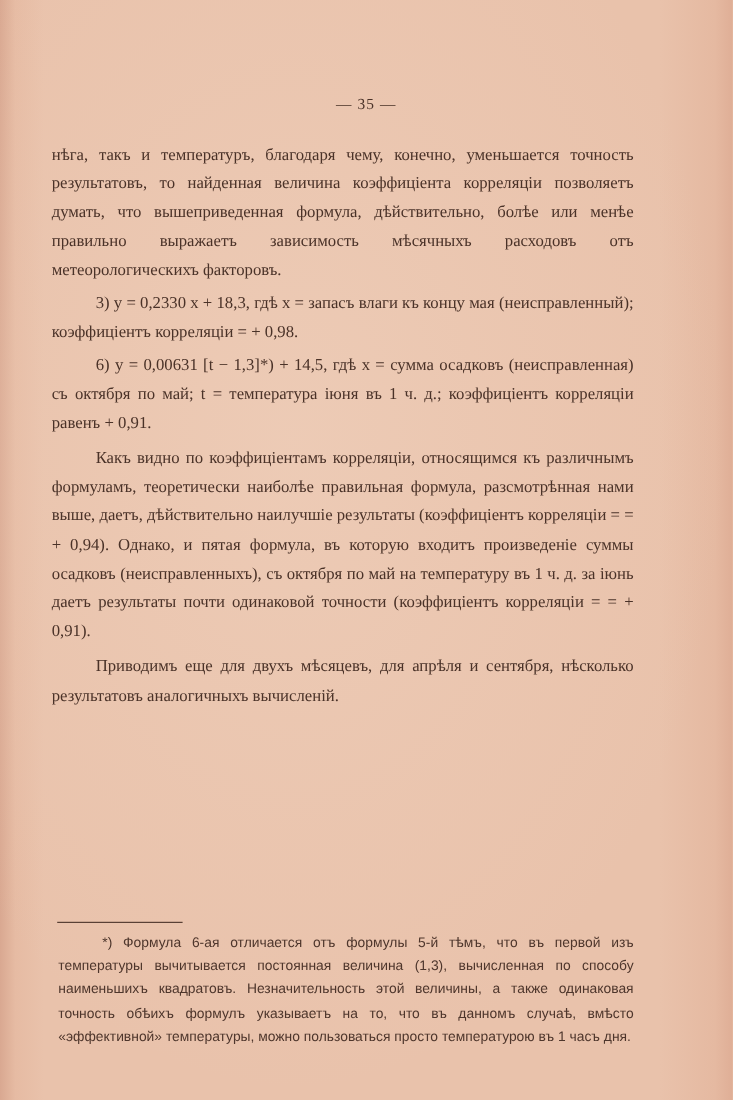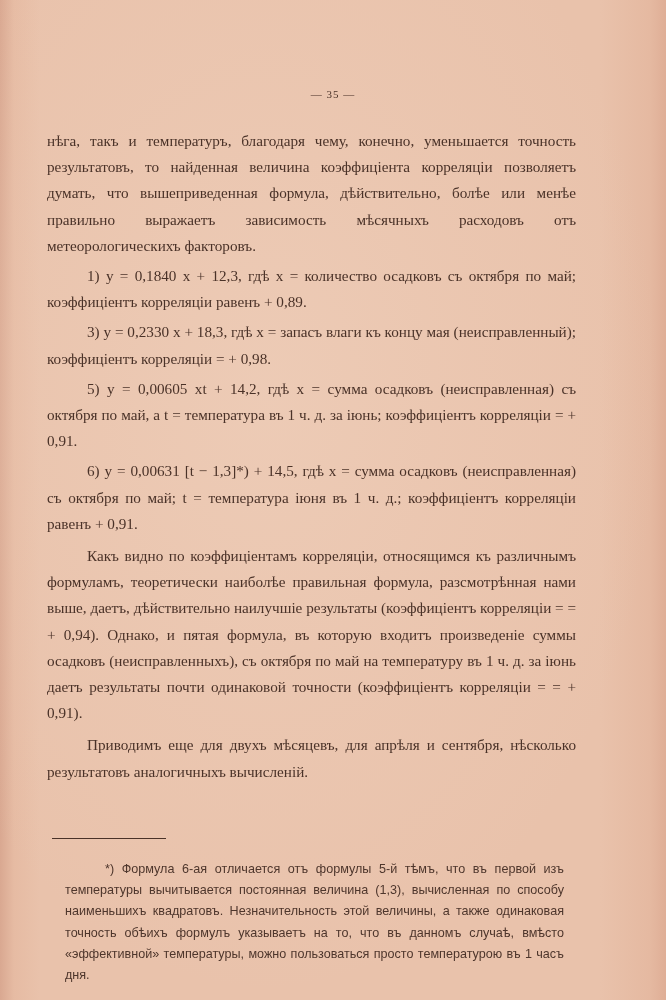--- a/index.html
+++ b/index.html
@@ -11,56 +11,54 @@
     color: #4a3228;
   }
   .page {
     position: absolute; left: 0; top: 0; width: 666px; height: 1000px;
     background:
       radial-gradient(ellipse at 40% 40%, rgba(240,210,190,0.55), rgba(232,190,165,0) 70%),
       linear-gradient(90deg, #d9a891 0px, #e6bba3 14px, #e9c2ab 40px, #e9c2ab 600px, #e5b9a1 650px, #dfae96 666px);
   }
   .page-number {
     position: absolute; top: 88px; left: 0; width: 666px;
-    text-align: center; font-size: 11px; letter-spacing: 1px;
+    text-align: center; font-size: 14px; letter-spacing: 1px;
   }
   .body-text {
     position: absolute; left: 47px; top: 128px; width: 529px;
     font-size: 15.2px; line-height: 26.2px;
     text-align: justify;
   }
   .body-text p { margin: 0; }
   .indent { text-indent: 40px; }
   .formula { text-indent: 40px; margin-top: 4px !important; }
   .para-gap { margin-top: 6px !important; }
   .rule {
     position: absolute; left: 52px; top: 838px; width: 114px; height: 0;
     border-top: 1px solid #4a3228;
   }
   .footnote {
     position: absolute; left: 53px; top: 847px; width: 523px;
     font-family: "Liberation Sans", "DejaVu Sans", sans-serif;
     font-size: 12.6px; line-height: 21.2px; text-align: justify;
     color: #4e362c;
   }
-  .footnote p { margin: 12px; text-indent: 40px; }
+  .footnote p { margin: 0; text-indent: 40px; }
 </style>
 </head>
 <body>
 
 <div class="page">
 
   <div class="page-number">— 35 —</div>
 
   <div class="body-text">
     <p>нѣга, такъ и температуръ, благодаря чему, конечно, уменьшается точность результатовъ, то найденная величина коэффиціента корреляціи позволяетъ думать, что вышеприведенная формула, дѣйствительно, болѣе или менѣе правильно выражаетъ зависимость мѣсячныхъ расходовъ отъ метеорологическихъ факторовъ.</p>
 
-    <p class="formula">1) y = 0,1840 x + 12,3, гдѣ x = количество осадковъ съ октября по май; коэффиціентъ корреляціи равенъ + 0,89.</p>
     <p class="formula">3) y = 0,2330 x + 18,3, гдѣ x = запасъ влаги къ концу мая (неисправленный); коэффиціентъ корреляціи = + 0,98.</p>
-    <p class="formula">5) y = 0,00605 xt + 14,2, гдѣ x = сумма осадковъ (неисправленная) съ октября по май, а t = температура въ 1 ч. д. за іюнь; коэффиціентъ корреляціи = + 0,91.</p>
     <p class="formula">6) y = 0,00631 [t − 1,3]*) + 14,5, гдѣ x = сумма осадковъ (неисправленная) съ октября по май; t = температура іюня въ 1 ч. д.; коэффиціентъ корреляціи равенъ + 0,91.</p>
 
     <p class="indent para-gap">Какъ видно по коэффиціентамъ корреляціи, относящимся къ различнымъ формуламъ, теоретически наиболѣе правильная формула, разсмотрѣнная нами выше, даетъ, дѣйствительно наилучшіе результаты (коэффиціентъ корреляціи = = + 0,94). Однако, и пятая формула, въ которую входитъ произведеніе суммы осадковъ (неисправленныхъ), съ октября по май на температуру въ 1 ч. д. за іюнь даетъ результаты почти одинаковой точности (коэффиціентъ корреляціи = = + 0,91).</p>
     <p class="indent para-gap">Приводимъ еще для двухъ мѣсяцевъ, для апрѣля и сентября, нѣсколько результатовъ аналогичныхъ вычисленій.</p>
   </div>
 
   <div class="rule"></div>
 
   <div class="footnote">
     <p>*) Формула 6-ая отличается отъ формулы 5-й тѣмъ, что въ первой изъ температуры вычитывается постоянная величина (1,3), вычисленная по способу наименьшихъ квадратовъ. Незначительность этой величины, а также одинаковая точность обѣихъ формулъ указываетъ на то, что въ данномъ случаѣ, вмѣсто «эффективной» температуры, можно пользоваться просто температурою въ 1 часъ дня.</p>

